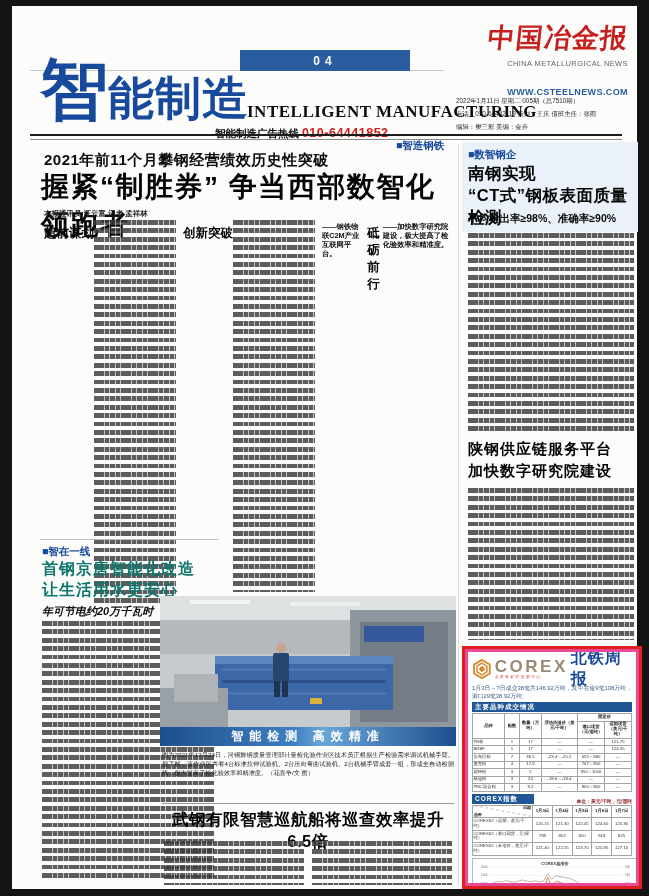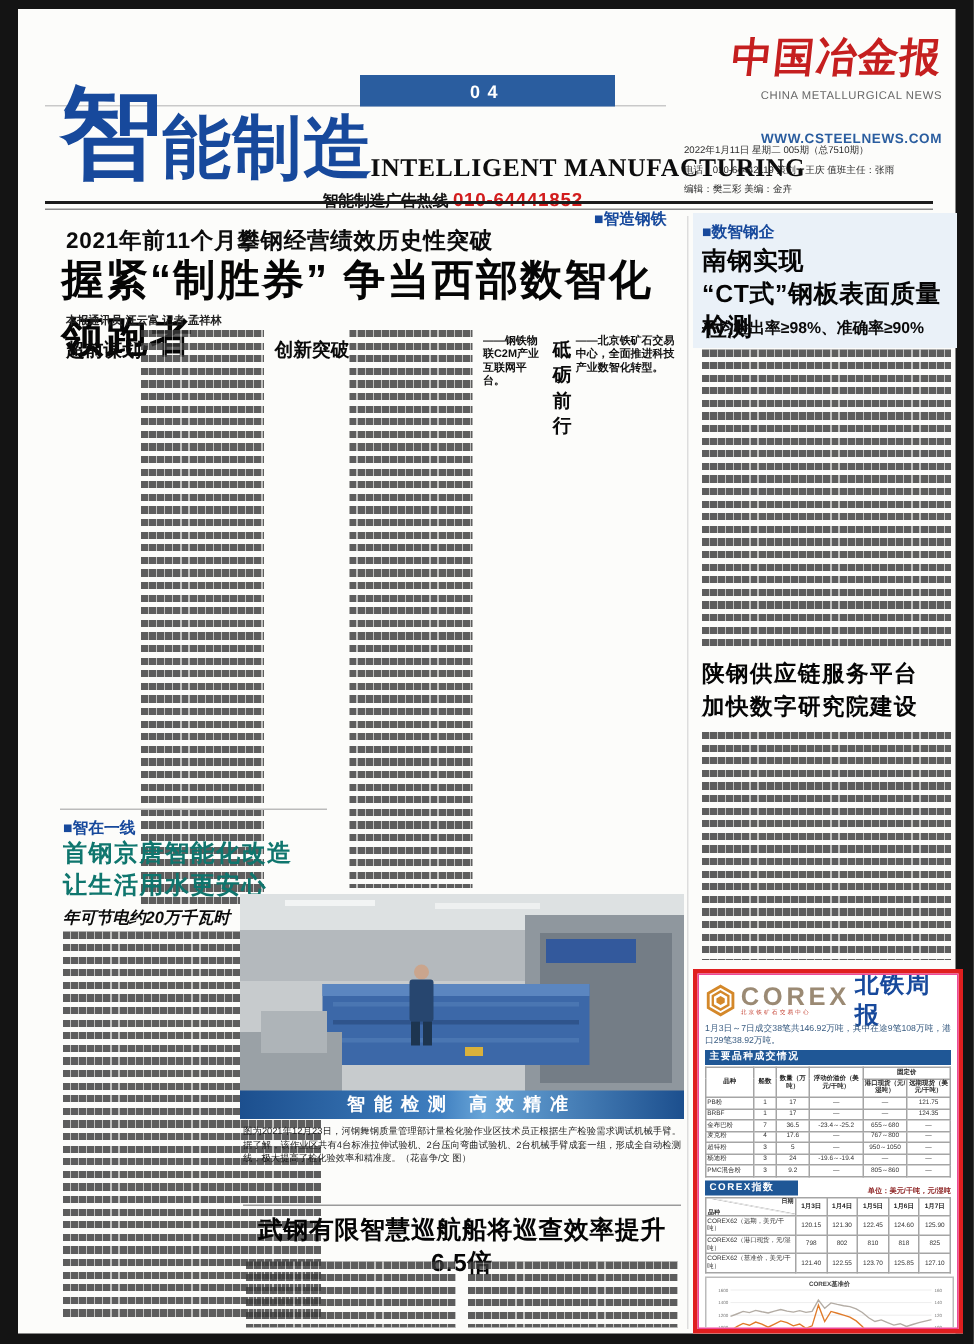--- a/index.html
+++ b/index.html
@@ -51,21 +51,21 @@
   .brule{left:150px;top:797px;width:292px;height:1px;background:#9a9a9a;}
   .bheadline{left:150px;top:803px;width:292px;text-align:center;font-size:16.5px;font-weight:900;color:#050505;letter-spacing:.5px;}
   
   .vrule{left:446px;top:138px;width:1px;height:742px;background:#ddd;}
   .sbpanel{left:450px;top:136px;width:176px;height:90px;background:#eaf1f8;}
   .sb-h1{font-size:16.5px;font-weight:900;color:#050505;letter-spacing:.5px;}
   .sb-sub{font-size:10.5px;font-weight:bold;color:#0a0a0a;}
   .sb-h2{font-size:15px;font-weight:900;color:#050505;letter-spacing:1px;}
   
   .corex{left:450px;top:640px;width:180px;height:243px;border:3px solid #e01f1f;background:#fff;box-sizing:border-box;}
-  .cx-in{position:absolute;inset:0;border:1px solid #ec4899;padding:2px 4px;overflow:hidden;}
+  .cx-in{position:absolute;inset:0;border:3px solid #ec4899;padding:2px 4px;overflow:hidden;}
   .cx-logo{display:flex;align-items:center;gap:3px;height:30px;}
   .cx-name{display:flex;flex-direction:column;line-height:1;}
   .cx-brand{font-size:17px;font-weight:900;color:#9b8a74;letter-spacing:2.5px;}
   .cx-bsub{font-size:3.8px;color:#c23a2a;letter-spacing:1.4px;margin-top:1px;}
   .cx-week{margin-left:auto;font-size:16px;font-weight:900;color:#17499c;letter-spacing:1px;}
   .cx-intro{font-size:5.8px;line-height:7.5px;color:#3a5d82;margin:1px 0 2px 0;text-align:justify;}
   .cx-bar{height:10px;background:#1f5796;color:#fff;font-size:6.5px;font-weight:bold;
           line-height:10px;padding-left:3px;letter-spacing:1px;}
   .cx-bar.small{width:62px;box-sizing:border-box;}
   .cx-note{margin-left:auto;font-size:4.8px;color:#8a1c1c;font-weight:bold;align-self:flex-end;}
@@ -123,21 +123,21 @@
   <div class="abs col" style="left:171px;top:214px;width:132px;height:372px;">
     <div class="greek" style="height:32px;"></div>
     <div class="subhead">创新突破</div>
     <div class="greek" style="flex:1;"></div>
   </div>
   <div class="abs col" style="left:310px;top:214px;width:132px;height:372px;">
     <div class="leadin">——钢铁物联C2M产业互联网平台。</div>
     <div class="greek" style="height:92px;"></div>
     <div class="subhead">砥砺前行</div>
     <div class="greek" style="height:58px;"></div>
-    <div class="leadin">——北京铁矿石交易中心，全面推进科技产业数智化转型。</div>
+    <div class="leadin">——加快数字研究院建设，极大提高了检化验效率和精准度。</div>
     <div class="greek" style="flex:1;"></div>
   </div>
 
   <div class="abs lrule"></div>
   <div class="abs tag" style="left:30px;top:539px;">■智在一线</div>
   <div class="abs ls-h" style="left:30px;top:553px;">首钢京唐智能化改造</div>
   <div class="abs ls-h" style="left:30px;top:574px;">让生活用水更安心</div>
   <div class="abs ls-sub" style="left:30px;top:598px;">年可节电约20万千瓦时</div>
   <div class="abs greek" style="left:30px;top:615px;width:172px;height:260px;"></div>
 

